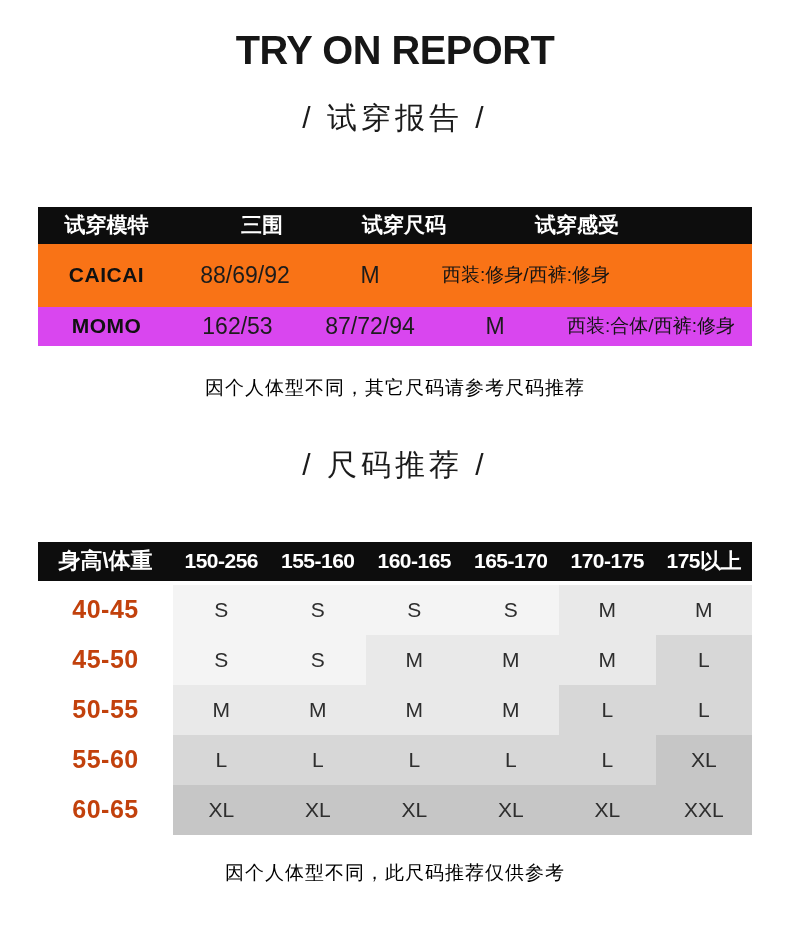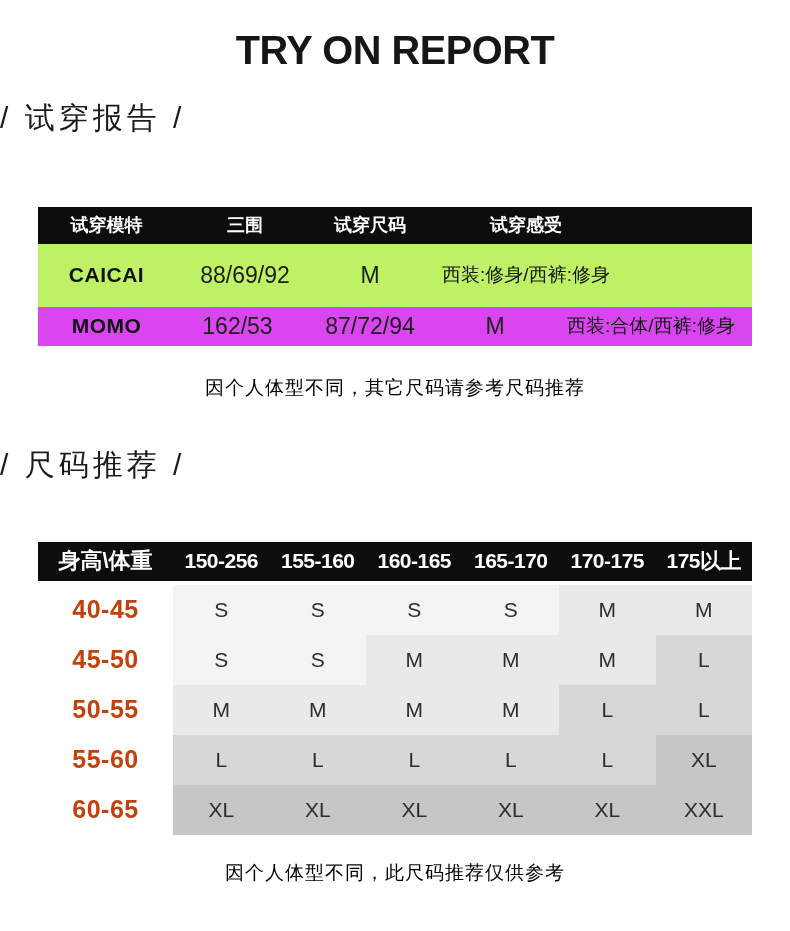--- a/index.html
+++ b/index.html
@@ -12,37 +12,37 @@
   .page { width:790px; height:931px; position:relative; }
 
   
   .main-title {
     margin-top:28px; text-align:center;
     font-size:41px; font-weight:800; letter-spacing:-0.5px;
     color:#161616; line-height:1.12;
     transform:scaleX(.97); transform-origin:center;
   }
   .section-title {
-    text-align:left; font-size:30px; font-weight:400;
+    text-align:center; font-size:30px; font-weight:400;
     color:#1b1b1b; letter-spacing:4px; line-height:36px;
   }
   .section-title.first { margin-top:26px; }
   .section-title.second { margin-top:46px; }
 
   
   .t1 { width:714px; margin:71px 0 0 38px; }
   .t1-header {
     display:flex; align-items:center; height:37px;
-    background:#0d0d0d; color:#fff; font-weight:700; font-size:18px;
+    background:#0d0d0d; color:#fff; font-weight:700; font-size:21px;gap:17px;
   }
   .t1 .c1 { width:137px; } .t1 .c2 { width:125px; } .t1 .c3 { width:140px; }
   .t1 .c4 { width:110px; } .t1 .c5 { width:202px; }
   .t1-header span, .t1-row span { text-align:center; display:block; }
   .t1-row { display:flex; align-items:center; }
-  .t1-row.r1 { height:63px; background:#bef264; }
+  .t1-row.r1 { height:63px; background:#f97316; }
   .t1-row.r2 { height:39px; background:#d946ef; }
   .t1 .model   { font-weight:700; font-size:21px; letter-spacing:.5px; }
   .t1 .num     { font-size:23px; font-weight:400; color:#1c1c1c; }
   .t1 .sizeval { font-size:23px; font-weight:400; color:#1c1c1c; }
   .t1 .feel    { font-size:19px; color:#141414; white-space:nowrap; }
 
   
   .note {
     text-align:center; color:#000000; font-size:19px;
     letter-spacing:1px; line-height:27px;

